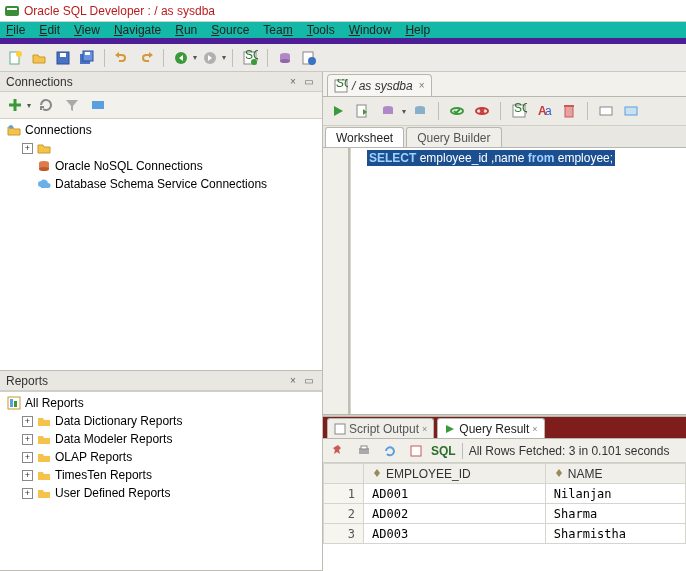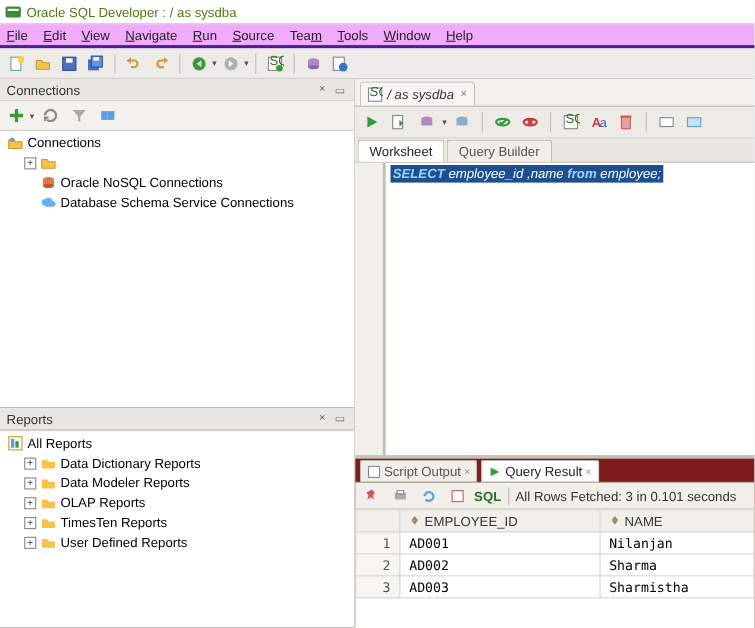--- a/index.html
+++ b/index.html
@@ -1,20 +1,20 @@
 <!DOCTYPE html>
 <html><head>
 <meta charset="utf-8">
 <style>
   * { box-sizing: border-box; margin: 0; padding: 0; font-family: Tahoma, Arial, sans-serif; font-size: 12px; }
   body { width: 686px; height: 571px; background: #f0f0f0; overflow: hidden; display: flex; flex-direction: column; }
   .titlebar { height: 22px; background: #fff; display: flex; align-items: center; padding: 0 4px; gap: 4px; border-bottom: 1px solid #d0d0d0; }
   .titlebar .app-icon { width: 16px; height: 16px; display: inline-flex; align-items: center; justify-content: center; }
-  .titlebar .title { color: #4d7c0f; }
-  .menubar { height: 22px; background: #f0abfc; display: flex; align-items: center; padding: 0 6px; gap: 14px; border-bottom: 3px solid #4c1d95; }
+  .titlebar .title { color: #b91c1c; }
+  .menubar { height: 22px; background: #14b8a6; display: flex; align-items: center; padding: 0 6px; gap: 14px; border-bottom: 6px solid #4c1d95; }
   .menubar .menu-item { color: #222; cursor: default; }
   .menubar .menu-item .ul { text-decoration: underline; }
   .toolbar-main { height: 28px; background: #ecebe7; display: flex; align-items: center; padding: 0 4px; gap: 2px; border-bottom: 1px solid #c9c8c3; }
   .tb-btn { width: 22px; height: 22px; display: inline-flex; align-items: center; justify-content: center; border: 1px solid transparent; border-radius: 2px; }
   .tb-sep { width: 1px; height: 18px; background: #c0c0b8; margin: 0 4px; }
   .tb-dd { display: inline-flex; align-items: center; }
   .tb-dd .caret { font-size: 8px; color: #555; margin-left: 1px; }
   .main { flex: 1; display: flex; min-height: 0; }
   .left-pane { width: 323px; display: flex; flex-direction: column; border-right: 1px solid #bdbdb3; background: #f2f1ec; }
   .panel { display: flex; flex-direction: column; border-bottom: 1px solid #bdbdb3; }
@@ -34,21 +34,21 @@
   .editor-tabs { height: 24px; display: flex; align-items: end; padding: 2px 4px 0; gap: 0; position: relative; }
   .editor-tab { height: 22px; background: #f7f6f2; border: 1px solid #b8b7af; border-bottom: none; border-radius: 4px 4px 0 0; display: flex; align-items: center; padding: 0 6px; gap: 4px; font-style: italic; color: #333; }
   .editor-tab .close { font-style: normal; color: #777; font-size: 10px; margin-left: 2px; }
   .editor-toolbar { height: 30px; background: #ecebe6; border-top: 1px solid #b8b7af; border-bottom: 1px solid #cfcfc7; display: flex; align-items: center; padding: 0 4px; gap: 3px; }
   .sub-tabs { height: 22px; background: #e8e7e1; display: flex; align-items: end; padding: 0 2px; border-bottom: 1px solid #b8b7af; }
   .sub-tab { height: 20px; padding: 0 10px; display: flex; align-items: center; border: 1px solid #b8b7af; border-bottom: none; border-radius: 3px 3px 0 0; background: #efeee9; color: #555; margin-right: 2px; }
   .sub-tab.active { background: #fff; color: #222; }
   .editor-body { flex: 1; display: flex; background: #fff; min-height: 0; }
   .gutter { width: 28px; background: #f0efe9; border-right: 1px solid #d6d5cd; }
   .gutter-inner { border-right: 2px solid #bfbfb4; height: 100%; }
-  .code-area { flex: 1; padding: 2px 4px; font-family: Consolas, monospace; font-size: 13px; position: relative; font-style: italic; }
+  .code-area { flex: 1; padding: 2px 16px; font-family: Consolas, monospace; font-size: 13px; position: relative; }
   .code-line { display: inline-block; background: #1b4f8f; color: #fff; padding: 0 2px; line-height: 16px; }
   .code-line .kw { color: #9fd3ff; font-weight: bold; }
   .splitter-h { height: 3px; background: #d0cfc6; border-top: 1px solid #b5b5aa; border-bottom: 1px solid #b5b5aa; cursor: row-resize; }
   .results-area { height: 154px; display: flex; flex-direction: column; background: #7f1d1d; }
   .result-tabs { height: 22px; display: flex; align-items: end; padding: 2px 4px 0; border-bottom: 1px solid #b8b7af; }
   .result-tab { height: 20px; padding: 0 6px; display: flex; align-items: center; gap: 3px; border: 1px solid #b8b7af; border-bottom: none; border-radius: 3px 3px 0 0; background: #efeee9; color: #555; margin-right: 3px; }
   .result-tab.active { background: #fff; color: #222; }
   .result-tab .close { font-size: 9px; color: #888; }
   .result-toolbar { height: 24px; display: flex; align-items: center; padding: 0 4px; gap: 4px; background: #f0efe9; border-bottom: 1px solid #cfcfc7; }
   .result-toolbar .status { color: #333; margin-left: 0; }

